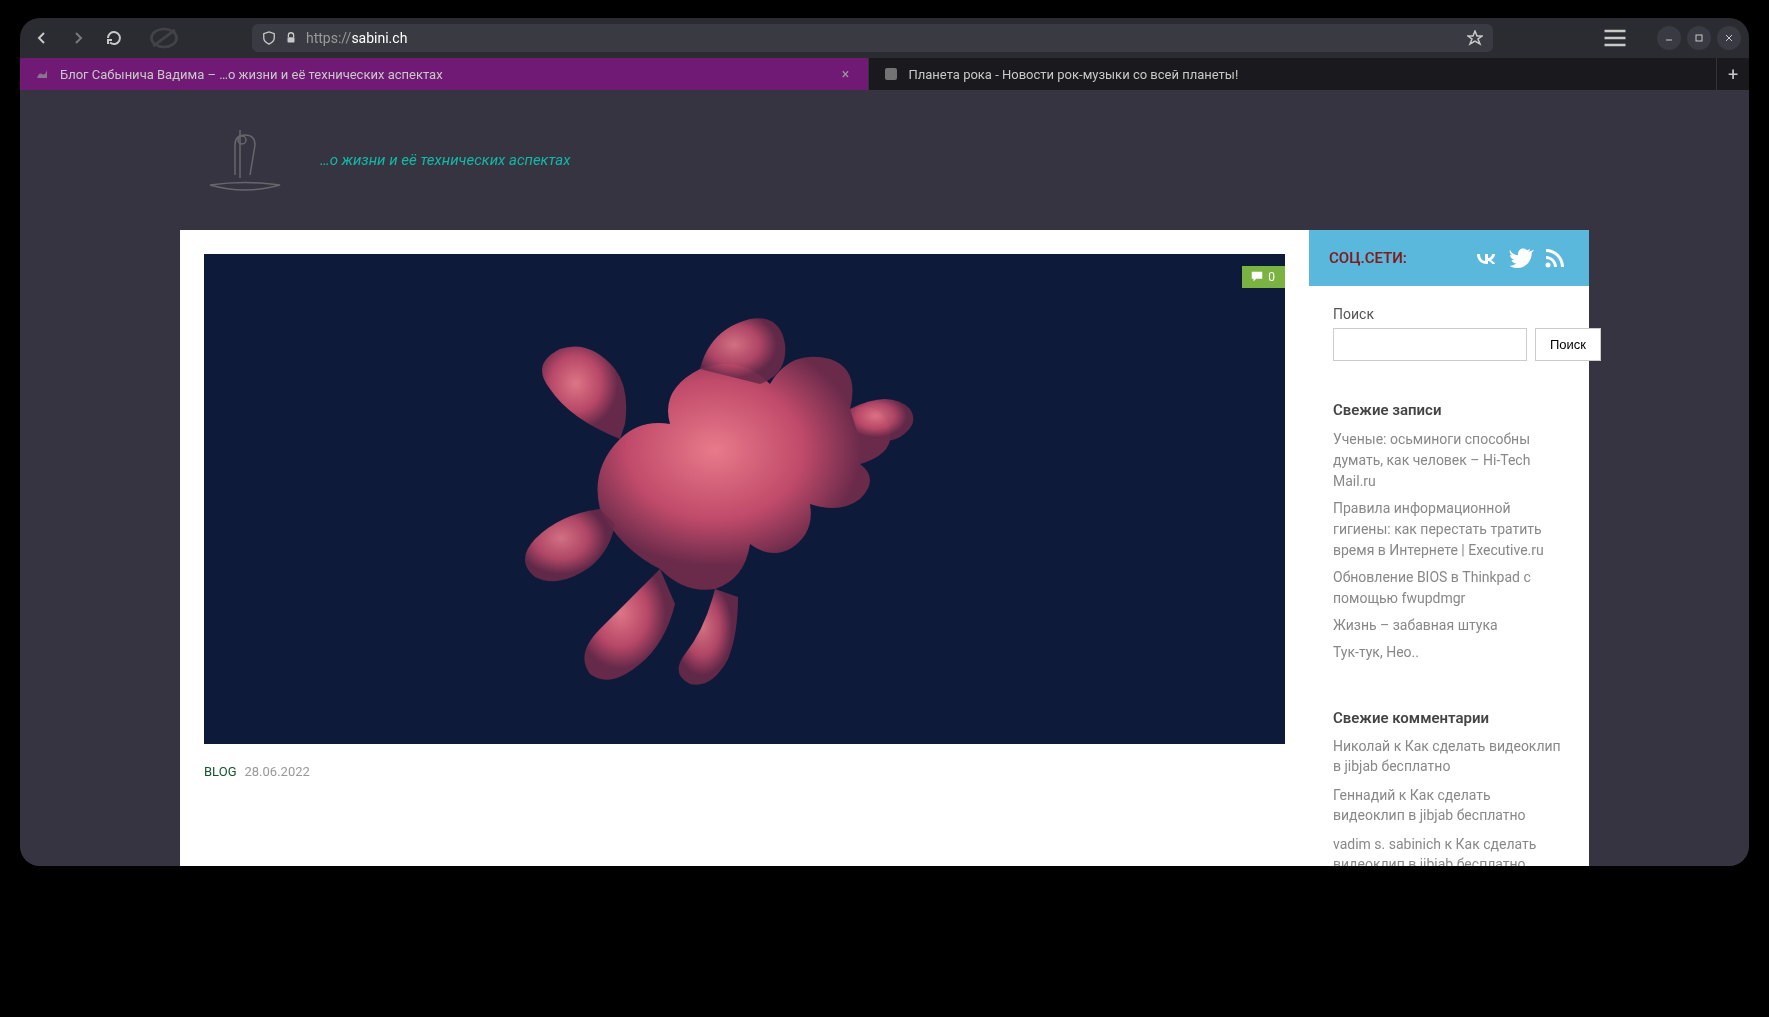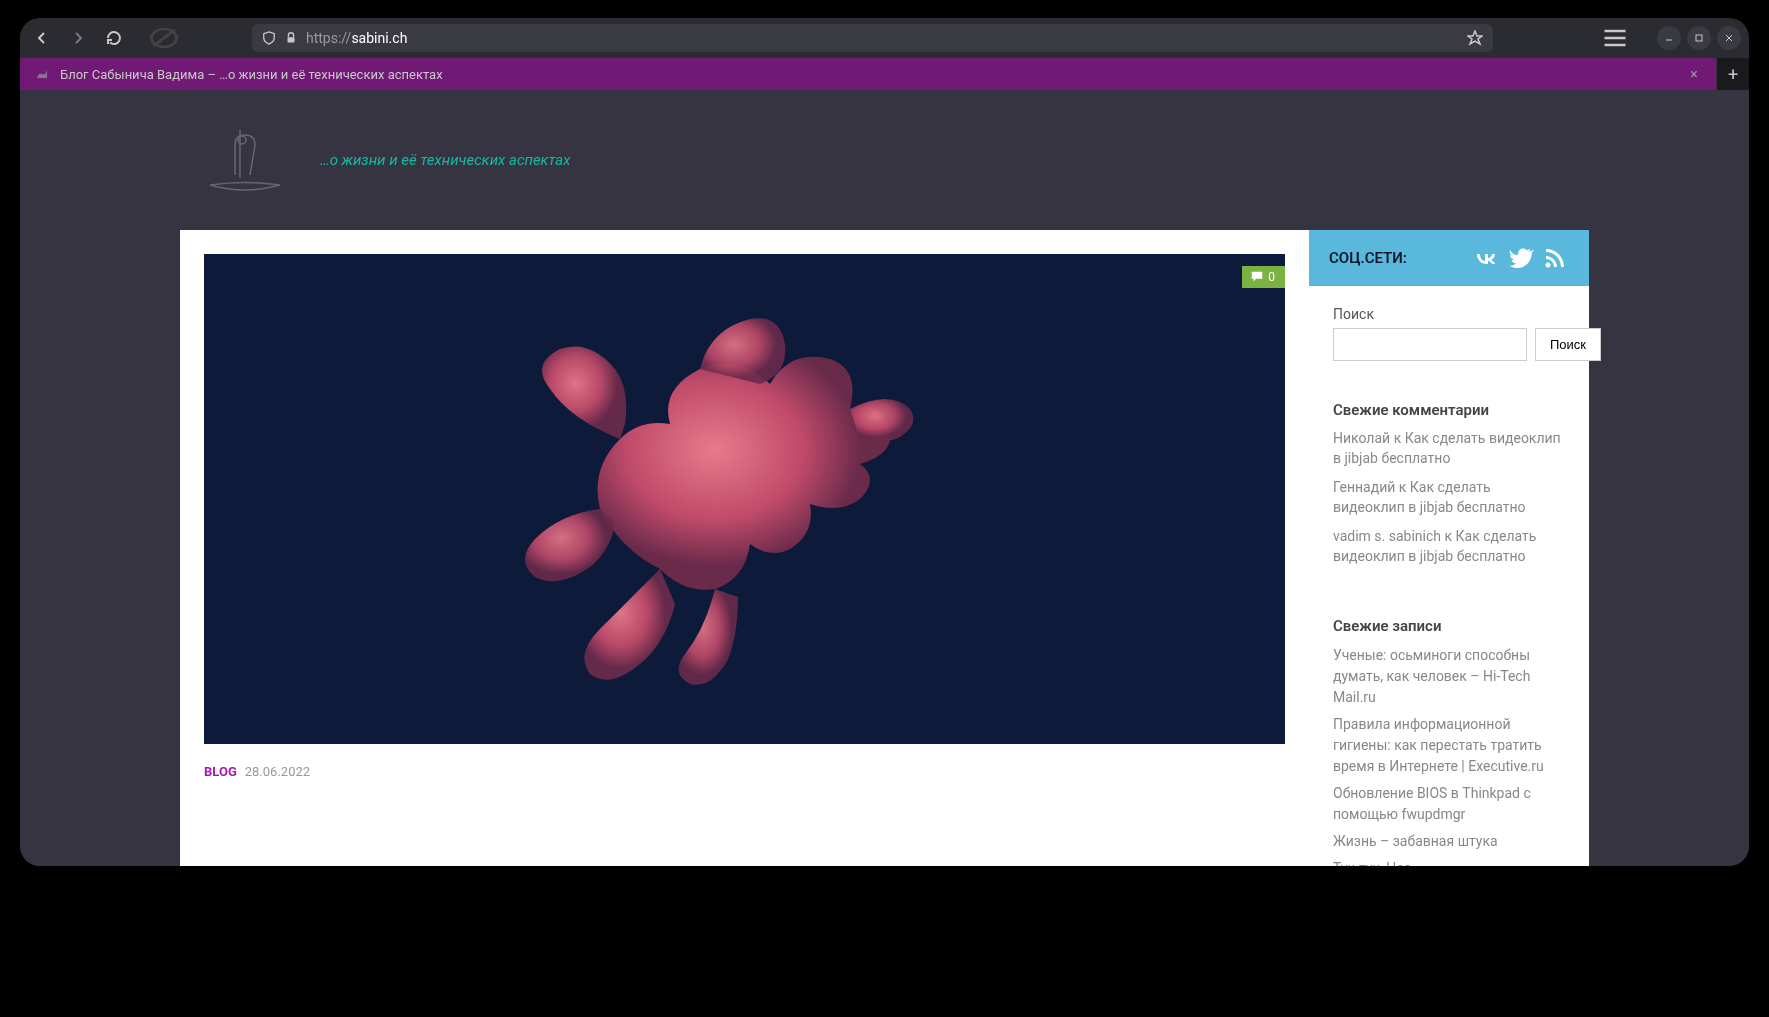--- a/index.html
+++ b/index.html
@@ -171,29 +171,29 @@
       position: absolute;
       top: 50%; left: 45%;
       transform: translate(-50%, -50%);
     }
     .post-meta {
       display: flex;
       gap: 8px;
       margin-top: 20px;
       font-size: 13px;
     }
-    .post-category { color: #a21caf; text-transform: uppercase; font-weight: bold; }
+    .post-category { color: #14532d; text-transform: uppercase; }
     .post-date { color: #999; }
     .sidebar {
       width: 280px;
       background: #fff;
     }
     .social-bar {
       background: #5bb8dd;
-      color: #0f172a;
+      color: #7f1d1d;
       padding: 16px 20px;
       display: flex;
       align-items: center;
       justify-content: space-between;
     }
     .social-title { font-size: 15px; font-weight: 600; }
     .social-icons { display: flex; gap: 6px; }
     .social-icons svg { width: 28px; height: 24px; fill: #fff; }
     .sidebar-section { padding: 20px 24px; }
     .search-label { font-size: 14px; color: #555; margin-bottom: 6px; }
@@ -295,20 +295,26 @@
     </div>
   </div>
 
   <div class="tab-bar">
     <div class="tab active">
       <svg class="tab-favicon" viewBox="0 0 16 16" fill="#999">
           <path d="M3 12 Q5 6 8 8 Q11 10 13 4 L13 12 Z"></path>
         </svg>
       <span class="tab-title">Блог Сабынича Вадима – …о жизни и её технических аспектах</span>
       <span class="tab-close">×</span>
+    </div>
+    <div class="tab">
+      <svg class="tab-favicon" viewBox="0 0 16 16" fill="#999">
+          <rect x="2" y="2" width="12" height="12" rx="2"></rect>
+        </svg>
+      <span class="tab-title">Планета рока - Новости рок-музыки со всей планеты!</span>
     </div>
     <div class="new-tab">+</div>
   </div>
 
   <div class="page-content">
     <div class="site-header">
       <svg class="site-logo" viewBox="0 0 90 80">
         <path d="M10 65 Q45 75 80 65 Q45 60 10 65" fill="none" stroke="#888" stroke-width="1.5"></path>
         <path d="M35 55 L35 25 Q35 15 45 15 Q55 15 55 25 L50 55" fill="none" stroke="#888" stroke-width="1.5"></path>
         <line x1="40" y1="10" x2="40" y2="58" stroke="#888" stroke-width="1.5"></line>
@@ -369,33 +375,33 @@
 
         <div class="sidebar-section">
           <div class="search-label">Поиск</div>
           <div class="search-row">
             <input class="search-input" type="text" style="">
             <button class="search-btn">Поиск</button>
           </div>
         </div>
 
         <div class="sidebar-section">
-          <div class="widget-title">Свежие комментарии</div>
-          <div class="comment-item"><span>Николай к Как сделать видеоклип в jibjab бесплатно</span></div>
-          <div class="comment-item"><span>Геннадий к Как сделать видеоклип в jibjab бесплатно</span></div>
-          <div class="comment-item"><span>vadim s. sabinich к Как сделать видеоклип в jibjab бесплатно</span></div>
-
-        </div>
-
-        <div class="sidebar-section">
           <div class="widget-title">Свежие записи</div>
           <ul class="widget-list">
             <li><a>Ученые: осьминоги способны думать, как человек – Hi-Tech Mail.ru</a></li>
             <li><a>Правила информационной гигиены: как перестать тратить время в Интернете | Executive.ru</a></li>
             <li><a>Обновление BIOS в Thinkpad с помощью fwupdmgr</a></li>
             <li><a>Жизнь – забавная штука</a></li>
             <li><a>Тук-тук, Нео..</a></li>
           </ul>
         </div>
+
+        <div class="sidebar-section">
+          <div class="widget-title">Свежие комментарии</div>
+          <div class="comment-item"><span>Николай к Как сделать видеоклип в jibjab бесплатно</span></div>
+          <div class="comment-item"><span>Геннадий к Как сделать видеоклип в jibjab бесплатно</span></div>
+          <div class="comment-item"><span>vadim s. sabinich к Как сделать видеоклип в jibjab бесплатно</span></div>
+
+        </div>
       </div>
     </div>
   </div>
 </div>
 
 </body></html>

